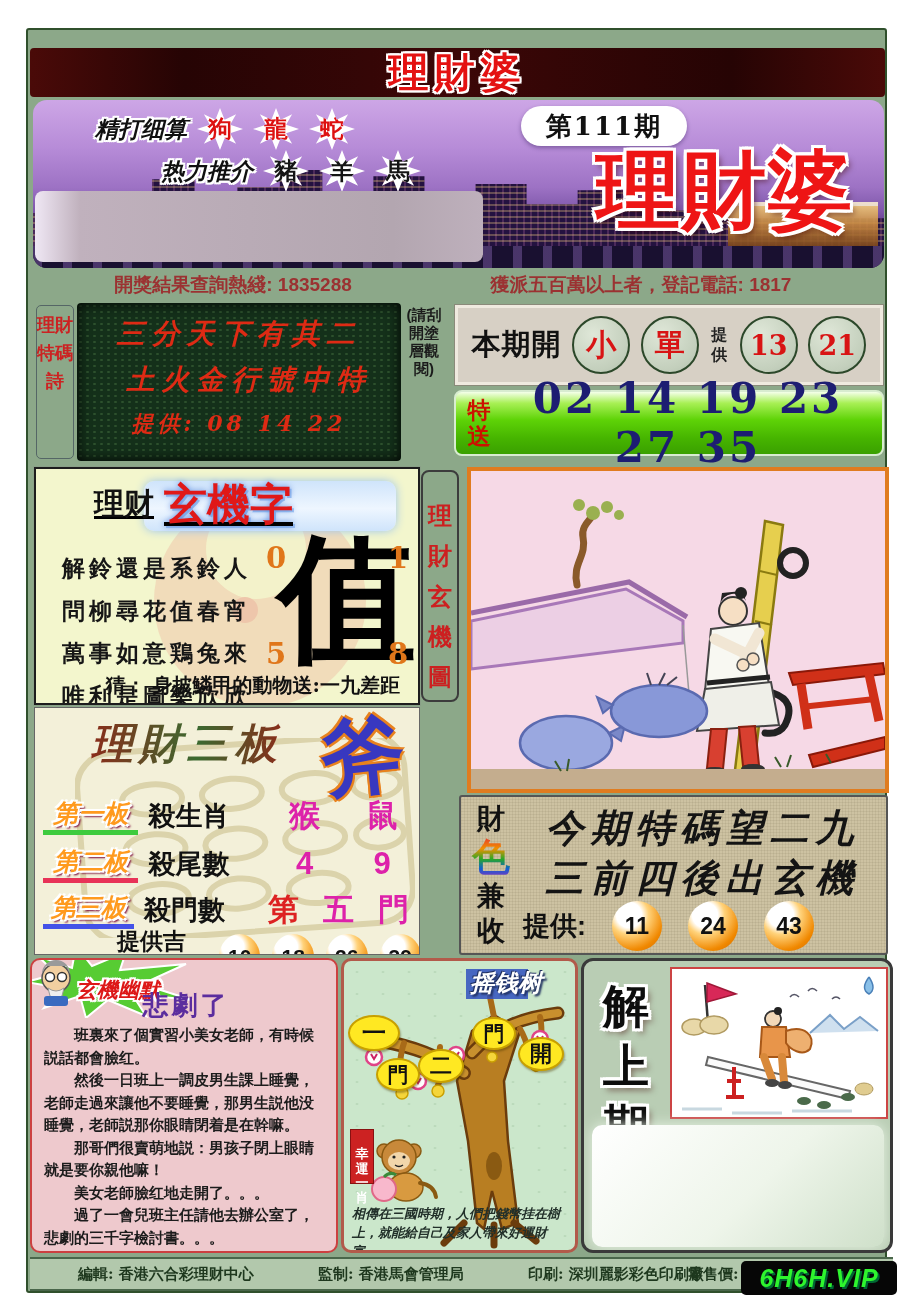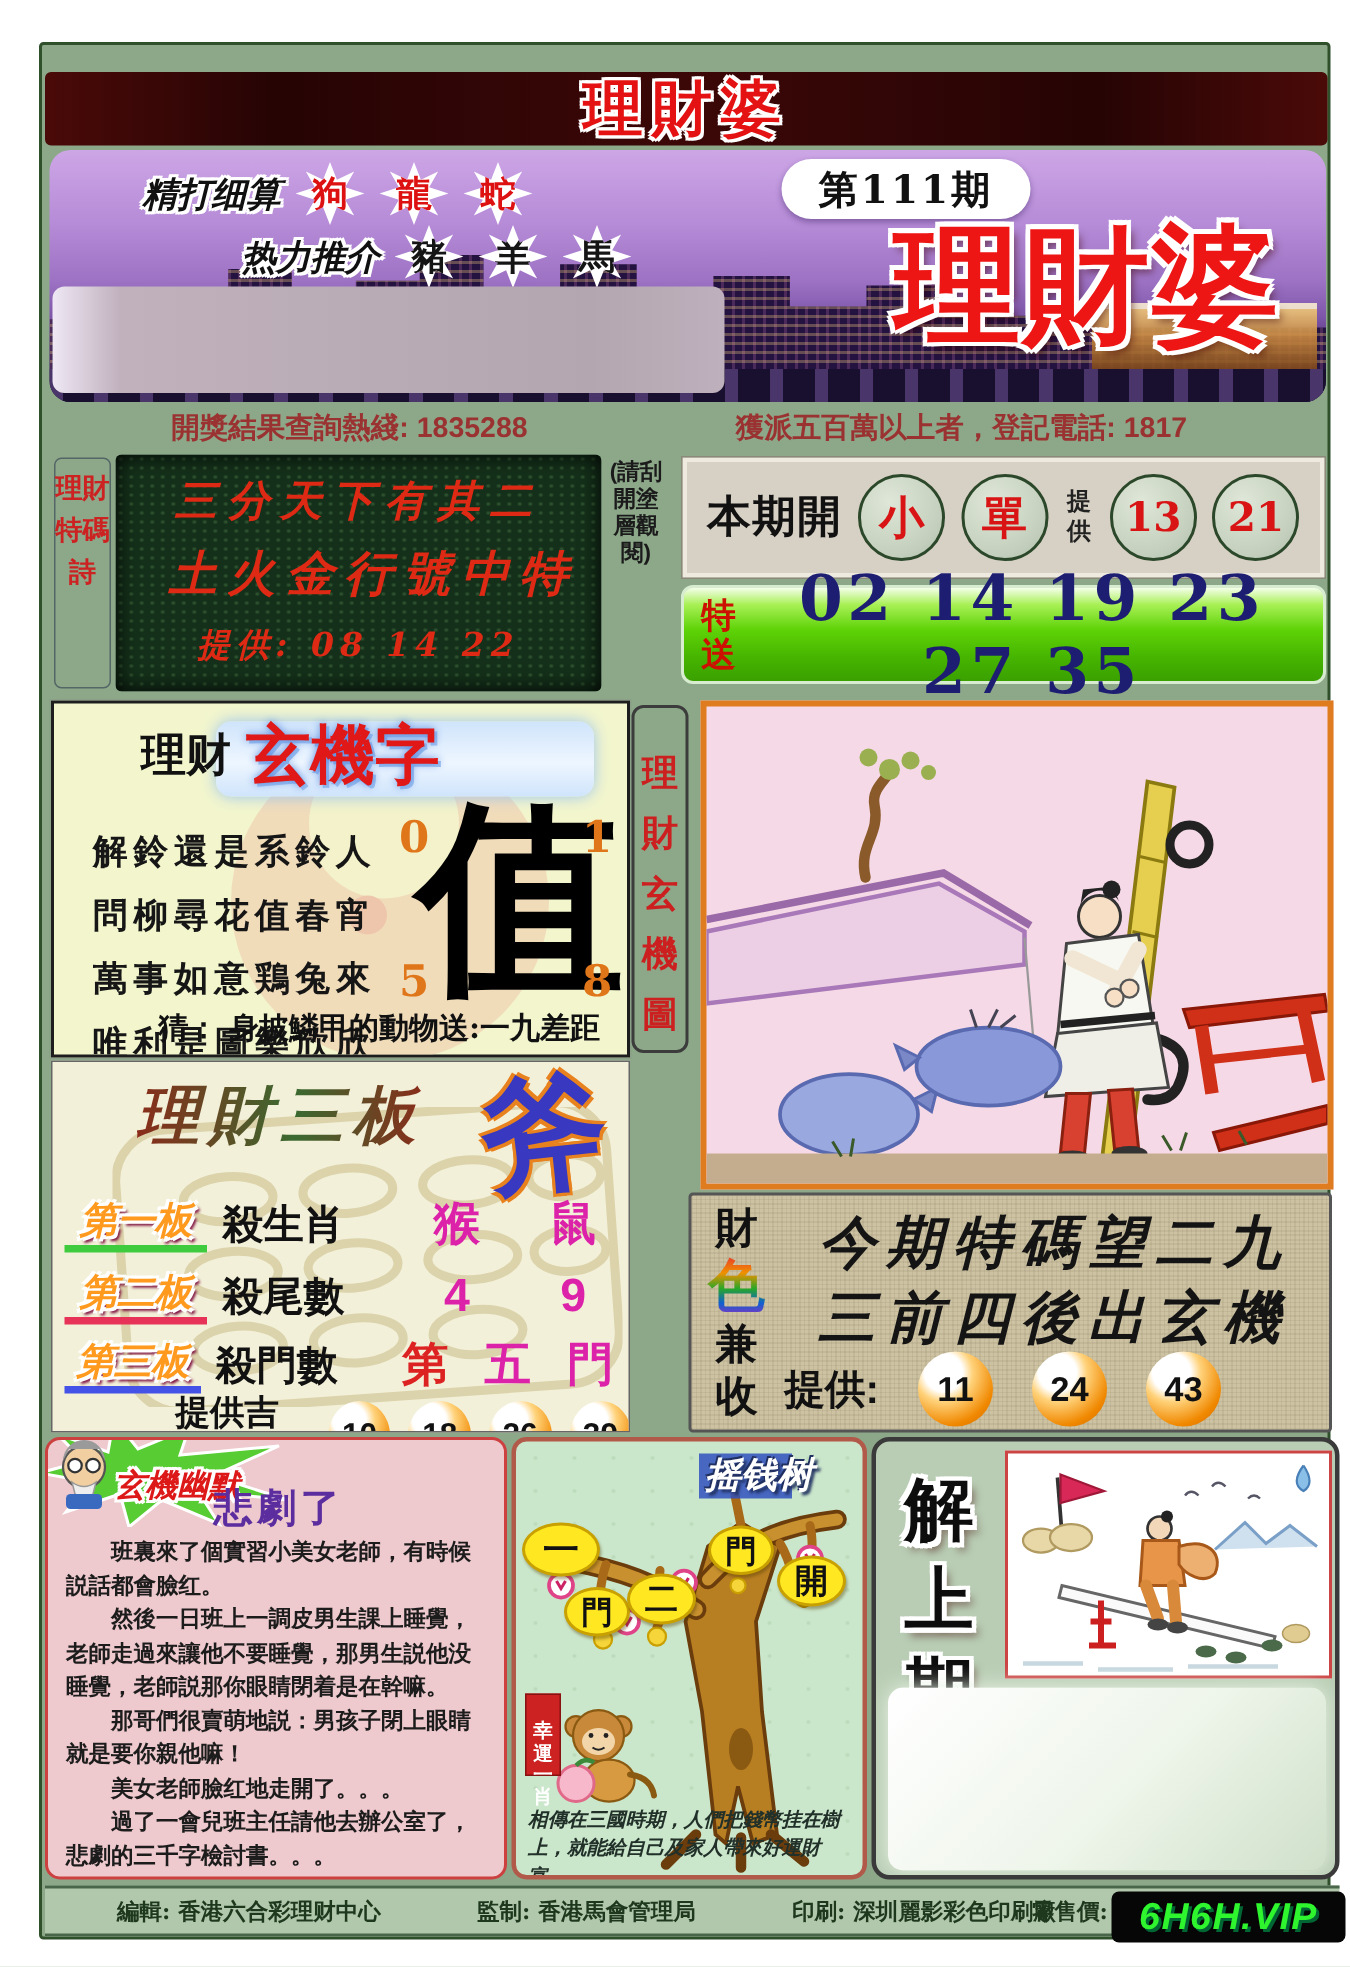--- a/index.html
+++ b/index.html
@@ -52,21 +52,21 @@
   
   .vstack { word-break:break-all; text-align:center; }
 
   
   .tema-side { left:36px; top:305px; width:38px; height:154px; border:1px solid #566; border-radius:5px;
     color:#cc2222; font-weight:bold; font-size:18px; line-height:1.55; padding-top:6px; }
   .tema-panel { left:77px; top:303px; width:324px; height:158px; border-radius:4px; background:#14301a;
     background-image:radial-gradient(rgba(90,140,80,.35) 1px, transparent 1.6px); background-size:7px 6px;
     box-shadow:inset 0 0 14px #000; text-align:center; color:#de2a14; font-family:"DejaVu Serif",serif; font-weight:bold; }
   .tema-l1 { margin-top:12px; font-size:28px; letter-spacing:7px; font-style:italic; }
-  .tema-l2 { margin-top:8px; font-size:32px; letter-spacing:7px; font-style:italic;padding-left:20px; }
+  .tema-l2 { margin-top:8px; font-size:28px; letter-spacing:7px; font-style:italic;padding-left:20px; }
   .tema-l3 { margin-top:10px; font-size:22px; letter-spacing:4px; font-style:italic; }
   .tema-note { left:405px; top:306px; width:38px; height:152px; color:#1b1b1b; font-weight:bold; font-size:15px; line-height:1.2; }
 
   
   .benqi { left:454px; top:304px; width:430px; height:82px; background:#d7d0c5; border:1px solid #8a8a7a;
     box-shadow:inset 0 0 0 3px #efeadf; display:flex; align-items:center; justify-content:space-evenly; padding:0 6px; }
   .benqi-prefix { font-family:"DejaVu Serif",serif; font-size:29px; font-weight:bold; color:#111; letter-spacing:1px; }
   .ring { width:58px; height:58px; border-radius:50%; border:2px solid #2c482a; background:radial-gradient(circle at 35% 30%, #dfe7d8, #c3cfbc 70%, #aebcab);
     display:flex; align-items:center; justify-content:center; color:#d81414; font-weight:bold; }
   .ring.hanzi { font-size:30px; } .ring.num { font-size:27px; font-family:"DejaVu Serif",serif; }
@@ -80,21 +80,21 @@
   .tesong-nums { flex:1; text-align:center; font-family:"DejaVu Serif",serif; font-weight:bold; font-size:42px; color:#1d1d72; letter-spacing:3px; }
 
   
   .xuanjizi { left:34px; top:467px; width:386px; height:238px; background:#f3f6cd; border:2px solid #1d1d1d;
     box-shadow:0 0 0 1px #8aa088; overflow:hidden; }
   .yy { left:118px; top:26px; width:212px; height:212px; border-radius:50%; background:#eec6ab; opacity:.55; }
   .yy-a { left:170px; top:30px; width:100px; height:100px; border-radius:50%; background:#f3f6cd; opacity:.85; }
   .yy-b { left:196px; top:128px; width:26px; height:26px; border-radius:50%; background:#eec6ab; }
   .xz-band { left:108px; top:12px; width:252px; height:50px; border-radius:10px;
     background:linear-gradient(180deg,#cfe4fb,#eef6ff 55%,#cfe4fb); box-shadow:0 0 10px #9cc4ee; }
-  .xz-title { left:58px; top:14px; display:flex; align-items:flex-start; gap:10px; }
+  .xz-title { left:58px; top:14px; display:flex; align-items:center; gap:10px;text-decoration:underline; }
   .xz-pre { font-size:30px; font-weight:bold; color:#111; }
   .xz-main { font-family:"DejaVu Serif",serif; font-size:43px; line-height:1; font-weight:bold; color:#e01818;
     text-shadow:0 0 6px #5a8ae0, 2px 2px 0 #9cc0f0; }
   .xz-poem { left:26px; top:78px; font-family:"DejaVu Serif",serif; font-size:23px; font-weight:bold; color:#161616;
     letter-spacing:4px; line-height:1.85; }
   .xz-char { left:242px; top:60px; font-family:"DejaVu Serif",serif; font-size:138px; line-height:1; font-weight:bold; color:#000; }
   .xz-n { font-size:29px; font-weight:bold; color:#e0761a; font-family:"DejaVu Serif",serif; }
   .xz-bottom { left:0; top:203px; width:386px; display:flex; justify-content:flex-end; padding:0 22px;
     font-family:"DejaVu Serif",serif; font-size:20px; font-weight:bold; color:#111; }
 

